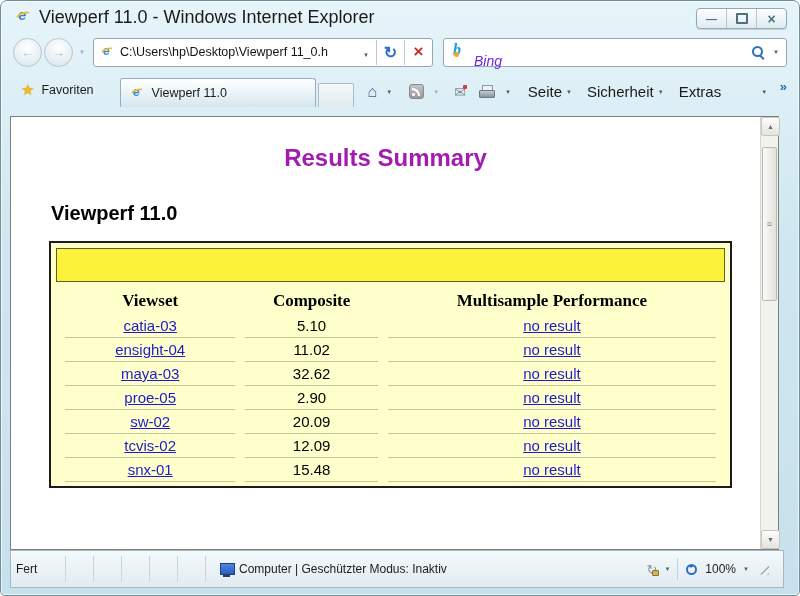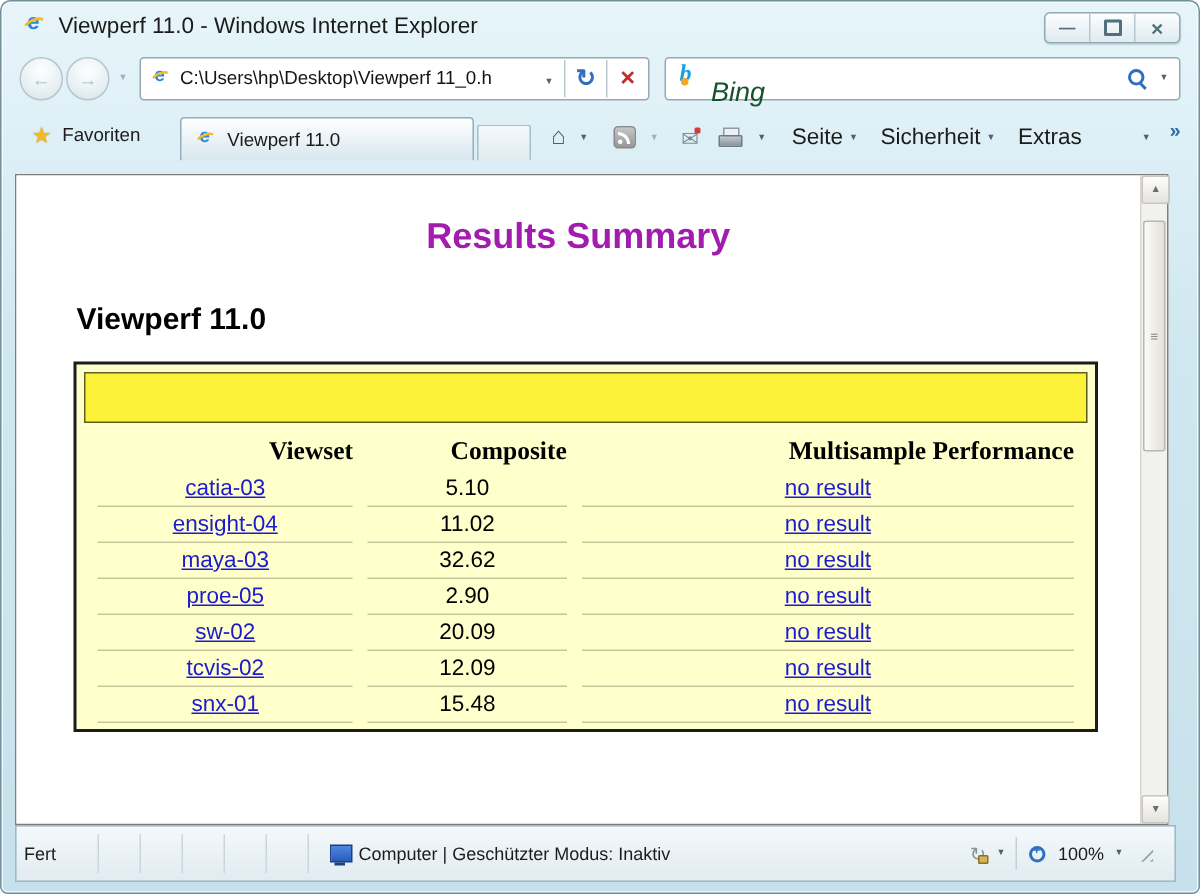--- a/index.html
+++ b/index.html
@@ -1,20 +1,20 @@
 <!DOCTYPE html>
 <html><head>
 <meta charset="utf-8">
 <style>
   html,body{margin:0;padding:0;background:#fff;font-family:"Liberation Sans",sans-serif;}
   .window{position:relative;width:798px;height:594px;margin:0;background:linear-gradient(#e7f5fa,#cfe7f0 40%,#c7e1ec);
     border:1px solid #71909e;border-radius:7px 7px 5px 5px;overflow:hidden;box-shadow:inset 0 0 0 1px rgba(255,255,255,.65);}
   
   .titlebar{height:32px;display:flex;align-items:center;padding-left:14px;position:relative;}
-  .title-text{font-size:15px;color:#1b1b1b;margin-left:7px;}
+  .title-text{font-size:18px;color:#1b1b1b;margin-left:7px;}
   .winbtns{position:absolute;top:7px;right:12px;display:flex;border:1px solid #8fa9b5;border-radius:4px;overflow:hidden;
     background:linear-gradient(#fdfeff,#dfebf0);box-shadow:0 1px 1px rgba(0,0,0,.15);}
   .winbtn{width:29px;height:19px;display:flex;align-items:center;justify-content:center;color:#51707d;
     font-size:11px;font-weight:bold;border-right:1px solid #b3c8d1;cursor:default;}
   .winbtn:last-child{border-right:none;}
   .max-square{width:8px;height:7px;border:2px solid #51707d;border-radius:1px;display:block;}
   
   .ie-icon{position:relative;width:17px;height:16px;display:inline-block;flex:none;}
   .ie-icon::before{content:"e";position:absolute;left:3px;top:-3px;font:bold 15px "Liberation Sans",sans-serif;color:#2e86d6;}
   .ie-icon::after{content:"";position:absolute;left:0;top:3px;width:14px;height:8px;border:2px solid transparent;
@@ -35,21 +35,21 @@
   .addr-drop{width:20px;text-align:center;}
   .addr-sep{width:1px;height:25px;background:#b9cad1;}
   .addr-btn{width:27px;height:25px;display:flex;align-items:center;justify-content:center;}
   .refresh-glyph{color:#2f6fc0;font-size:16px;font-weight:bold;}
   .stop-glyph{color:#c22c2c;font-size:17px;font-weight:bold;}
   .search-box{display:flex;align-items:center;height:27px;background:#fff;border:1px solid #94a9b3;border-radius:3px;
     flex:1;margin-left:10px;padding:0 7px;}
   .bing-logo{position:relative;width:16px;height:16px;flex:none;}
   .bing-logo::before{content:"b";position:absolute;left:2px;top:-3px;font:bold italic 16px "Liberation Serif",serif;color:#1a9fe0;}
   .bing-logo::after{content:"";position:absolute;left:3px;top:8px;width:5px;height:5px;background:#f5a623;border-radius:50%;}
-  .bing-text{font-style:italic;color:#14532d;font-size:18px;margin-left:7px;flex:1;margin-top:18px;}
+  .bing-text{font-style:italic;color:#6d28d9;font-size:14px;margin-left:7px;flex:1;margin-top:18px;}
   .magnifier{position:relative;width:14px;height:14px;display:inline-block;flex:none;}
   .magnifier::before{content:"";position:absolute;left:1px;top:1px;width:7px;height:7px;border:2px solid #2f6fc0;border-radius:50%;}
   .magnifier::after{content:"";position:absolute;left:10px;top:10px;width:5px;height:2px;background:#2f6fc0;
     transform:rotate(45deg);transform-origin:0 0;}
   .search-chev{margin-left:8px;}
   
   .tabrow{height:34px;display:flex;align-items:flex-end;padding:0 10px;position:relative;}
   .fav-area{display:flex;align-items:center;height:26px;padding:0 10px;margin-bottom:4px;border-radius:3px;}
   .star-icon{color:#f2b827;font-size:15px;text-shadow:0 0 1px #c98f12;}
   .fav-label{font-size:12.5px;color:#1c1c1c;margin-left:7px;}
@@ -75,21 +75,21 @@
   .overflow-chev{position:absolute;right:12px;top:6px;color:#2b6ea5;font-size:13px;font-weight:bold;}
   
   .viewport{position:absolute;left:9px;top:115px;width:767px;height:432px;border:1px solid #7e7e7e;background:#fff;display:flex;}
   .page{flex:1;overflow:hidden;position:relative;background:#fff;}
   .page-title{font-size:24px;font-weight:bold;color:#a21caf;text-align:center;margin-top:27px;}
   .page-subtitle{font-size:20px;font-weight:bold;color:#000;margin:30px 0 0 40px;}
   .table-wrap{margin:16px 28px 0 38px;border:2px solid #1c1c1c;background:#ffffcc;padding:4px;}
   .banner{height:32px;background:#fcf23a;border:1px solid #60601e;margin:1px;}
   table.results{width:100%;border-collapse:separate;border-spacing:10px 0;margin-top:2px;}
   table.results th{font-family:"Liberation Serif",serif;font-size:17px;font-weight:bold;color:#000;
-    text-align:right;padding:7px 0 3px 0;}
+    text-align:center;padding:7px 0 3px 0;}
   table.results td{text-align:center;font-size:15px;color:#000;padding:3px 0 3px 0;border-bottom:1px solid #c6c69c;}
   .col1{width:27%;} .col2{width:21%;} .col3{width:52%;}
   a.tlink{color:#1c1ccc;text-decoration:underline;cursor:pointer;}
   
   .scrollbar{width:17px;background:#f1f1ee;border-left:1px solid #d9d6cf;position:relative;flex:none;}
   .sb-btn{position:absolute;left:0;width:17px;height:17px;display:flex;align-items:center;justify-content:center;
     background:linear-gradient(#fdfdfc,#e5e3de);border:1px solid #c9c6be;border-radius:2px;color:#6e6e68;font-size:7px;}
   .sb-up{top:0;} .sb-down{bottom:0;}
   .sb-thumb{position:absolute;left:1px;right:1px;top:30px;height:152px;border:1px solid #b9b6ae;border-radius:2px;
     background:linear-gradient(90deg,#fbfbfa,#e2e0da);display:flex;align-items:center;justify-content:center;

